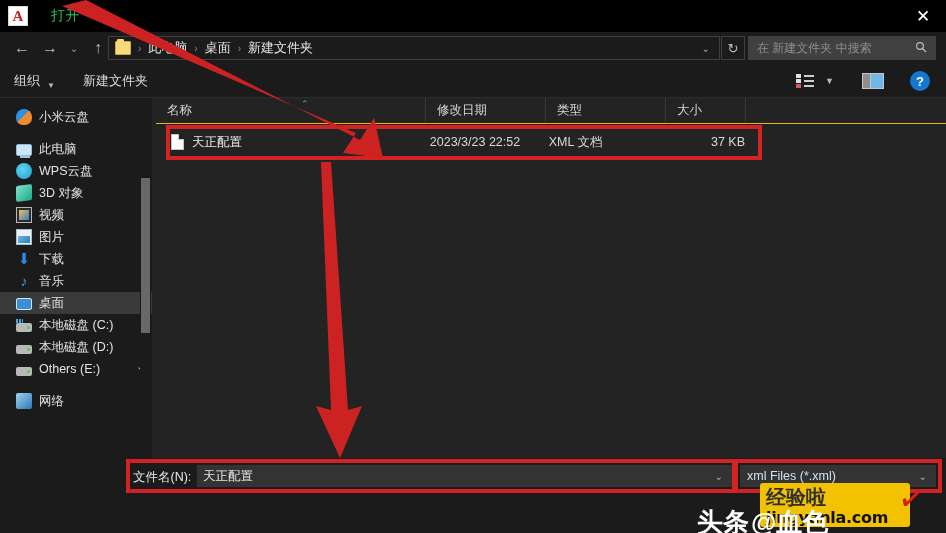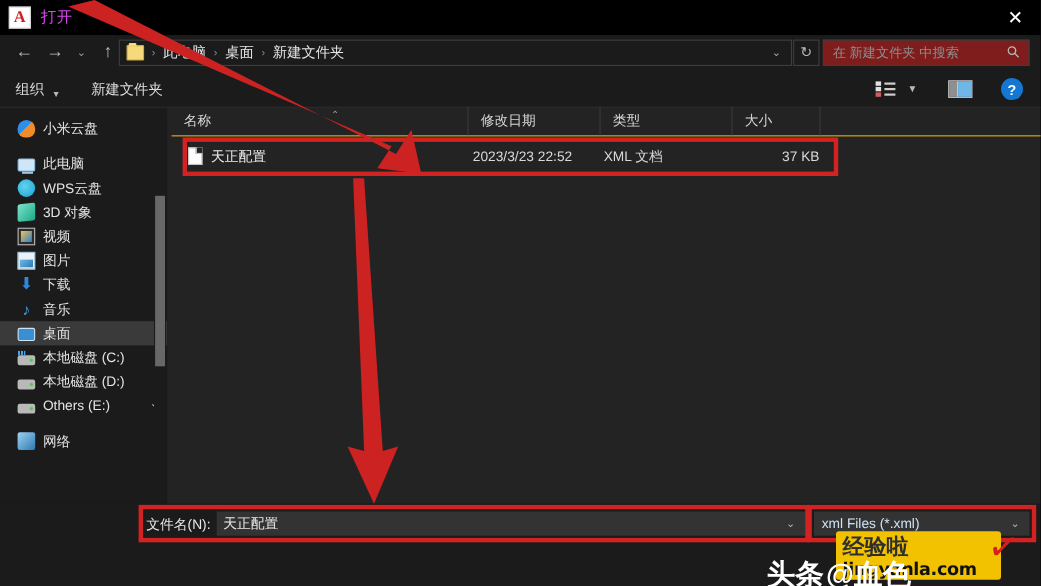--- a/index.html
+++ b/index.html
@@ -21,21 +21,21 @@
     background: #000; display: flex; align-items: center;
   }
   .acad-logo {
     width: 20px; height: 20px; margin-left: 8px;
     background: #fff; border: 1px solid #d9d9d9;
     display: flex; align-items: center; justify-content: center;
     font-size: 15px; font-weight: bold; color: #d01f1f;
     line-height: 1; font-family: "Liberation Serif", serif;
   }
   .title-text {
-    margin-left: 9px; color: #d946ef; font-size: 14px; letter-spacing: 0.5px; font-family: Liberation Mono, monospace;
+    margin-left: 23px; color: #22c55e; font-size: 14px; letter-spacing: 0.5px; font-family: Liberation Mono, monospace;
   }
   .close-btn {
     position: absolute; right: 0; top: 0; width: 46px; height: 32px;
     display: flex; align-items: center; justify-content: center;
     color: #ffffff; font-size: 17px; font-weight: 300;
   }
 
   
   .addressrow {
     position: absolute; left: 0; top: 32px; width: 946px; height: 32px;
@@ -66,21 +66,21 @@
   .addr-chevron {
     margin-left: auto; color: #a8a8a8; font-size: 10px; padding: 0 9px;
   }
   .refresh-btn {
     position: absolute; left: 721px; top: 4px; width: 24px; height: 24px;
     border: 1px solid #3e3e3e; color: #b9b9b9; font-size: 13px;
     display: flex; align-items: center; justify-content: center;
   }
   .searchbox {
     position: absolute; left: 748px; top: 4px; width: 188px; height: 24px;
-    border: 1px solid #3e3e3e; background: #7f1d1d;
+    border: 1px solid #3e3e3e; background: #404040;
     display: flex; align-items: center;
   }
   .search-ph { color: #8e8e8e; font-size: 12px; margin-left: 8px; }
   .search-icon { margin-left: auto; margin-right: 8px; color: #b9b9b9; font-size: 12px; }
 
   
   .toolbar {
     position: absolute; left: 0; top: 64px; width: 946px; height: 34px;
     background: #1b1b1b; display: flex; align-items: center;
     border-bottom: 1px solid #2e2e2e;

